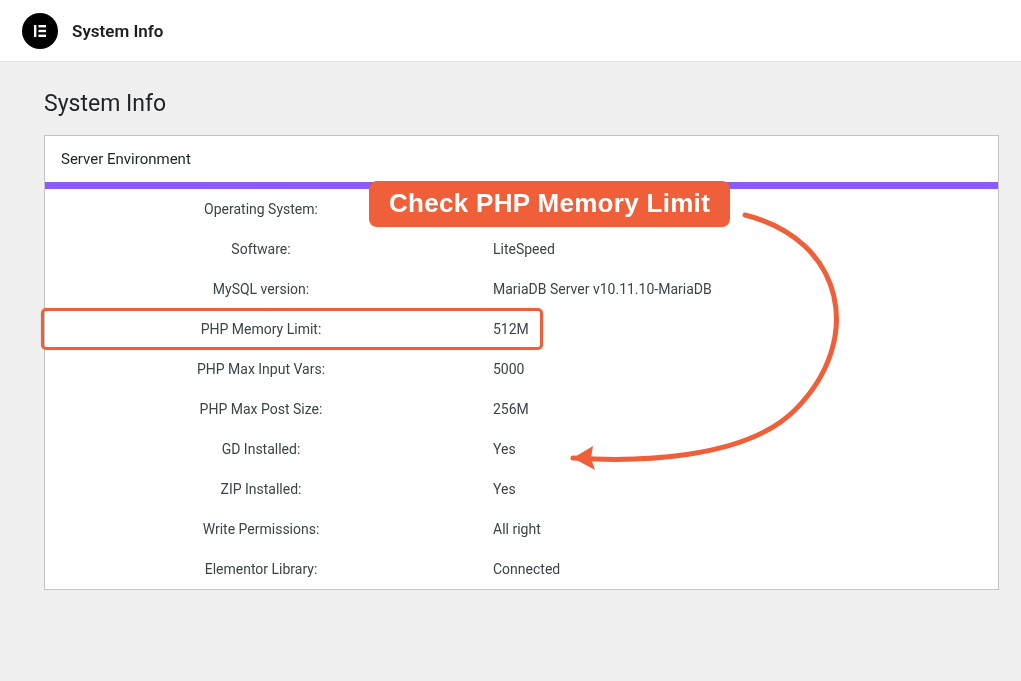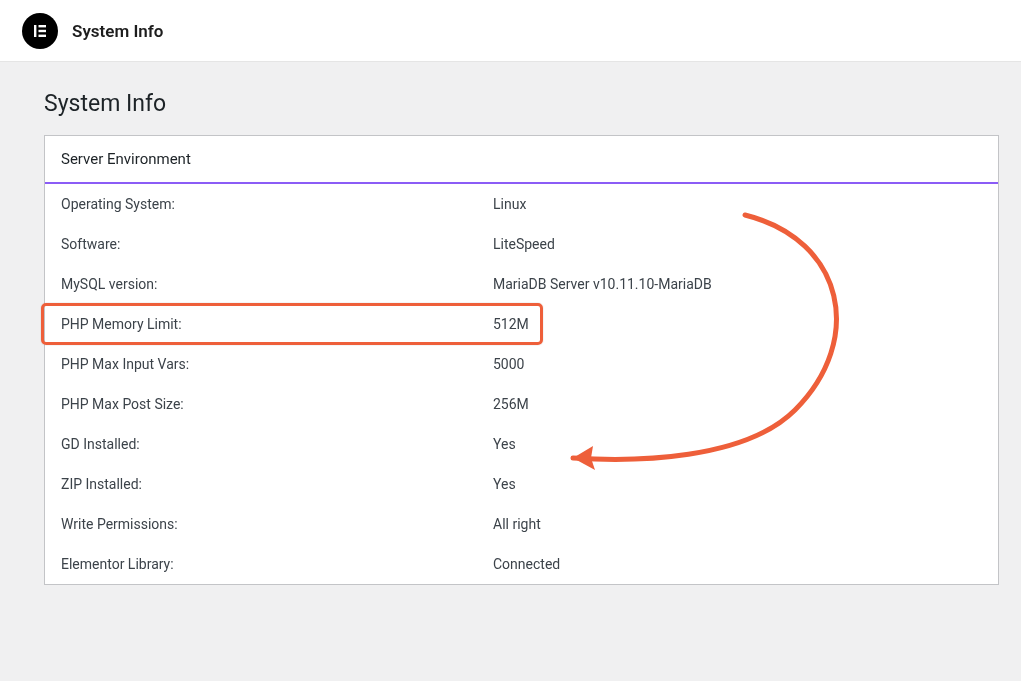--- a/index.html
+++ b/index.html
@@ -55,35 +55,36 @@
     }
     .panel {
       background: #ffffff;
       border: 1px solid #c3c4c7;
     }
     .panel-header {
       padding: 14px 16px;
       font-size: 15px;
       font-weight: 400;
       color: #1d2327;
-      border-bottom: 2px solid #8b5cf6;
+      border-bottom: 7px solid #8b5cf6;
     }
     .panel-body {
       padding: 0;
     }
     .info-row {
       display: flex;
       padding: 12px 16px;
       font-size: 14px;
       color: #3c434a;
       position: relative;
     }
     .info-label {
       width: 400px;
       flex-shrink: 0;
+      text-align: center;
     }
     .info-value {
       flex: 1;
       margin-left: 32px;
     }
     
     .info-row.highlighted::before {
       content: "";
       position: absolute;
       top: -1px;
@@ -180,20 +181,21 @@
         <div class="info-value">All right</div>
       </div>
       <div class="info-row">
         <div class="info-label">Elementor Library:</div>
         <div class="info-value">Connected</div>
       </div>
 
     </div>
   </div>
 
+  <div class="callout">Check PHP Memory Limit</div>
 
   <svg class="arrow-svg" viewBox="0 0 320 270">
     <path d="M 190 5 
              C 290 30, 310 130, 240 200
              C 190 250, 80 252, 18 248" stroke="#ee5f3a" stroke-width="5" fill="none" stroke-linecap="round"></path>
     <path d="M 18 248 L 38 236 L 36 248 L 40 260 Z" fill="#ee5f3a"></path>
   </svg>
 
 </div>
 

